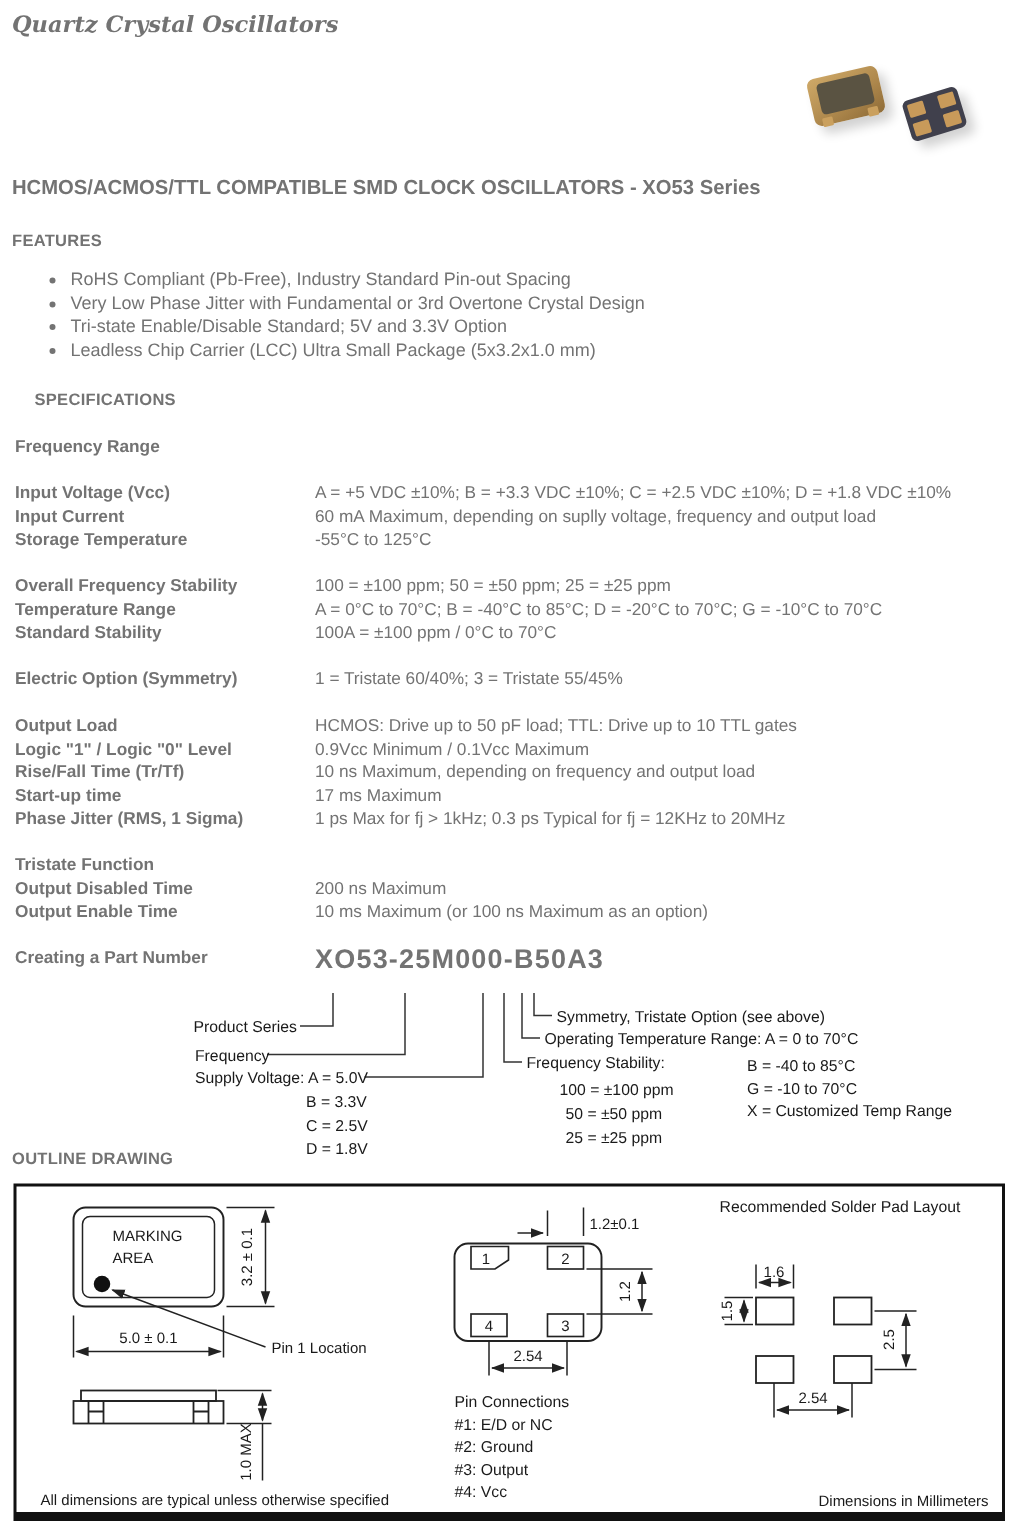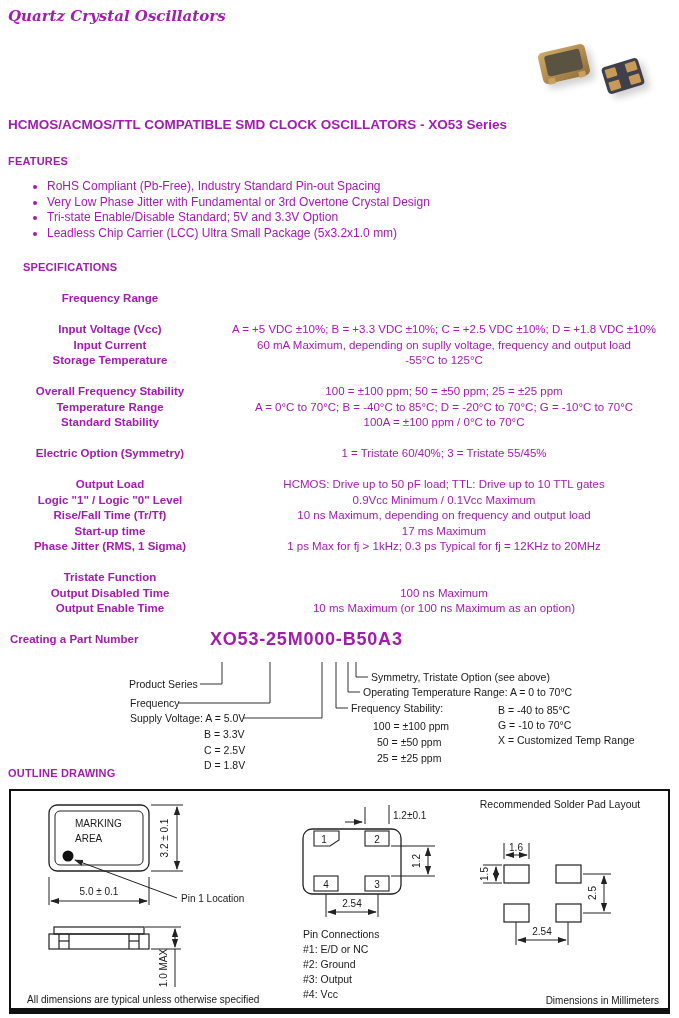--- a/index.html
+++ b/index.html
@@ -1,34 +1,34 @@
 <!DOCTYPE html>
 <html><head>
 <meta charset="utf-8">
 <style>
   html,body{margin:0;padding:0;background:#fff;}
   .page{position:relative;width:679px;height:1018px;background:#ffffff;overflow:hidden;
-        font-family:"Liberation Sans",sans-serif;color:#a21caf;}
+        font-family:"Liberation Sans",sans-serif;color:#737373;}
   .doc-title{position:absolute;left:8px;top:7px;font-family:"DejaVu Serif",serif;
              font-style:italic;font-weight:bold;font-size:15px;}
   
   .chip-top{position:absolute;left:540px;top:48px;width:48px;height:32px;
             background:linear-gradient(155deg,#cfa968 0%,#b08a4e 55%,#8f6c38 100%);
             border-radius:5px;transform:rotate(-13deg);box-shadow:4px 6px 7px rgba(0,0,0,.18);}
   .chip-top-face{position:absolute;left:6px;top:4px;right:6px;bottom:7px;background:#5a5342;border-radius:3px;}
   .chip-top-pad{position:absolute;width:7px;height:6px;background:#caa05e;bottom:-1px;border-radius:1px;}
   .chip-bottom{position:absolute;left:604px;top:62px;width:38px;height:28px;background:#40404c;
                border-radius:4px;transform:rotate(-17deg);box-shadow:4px 6px 7px rgba(0,0,0,.18);}
   .chip-bpad{position:absolute;width:11px;height:9px;background:#c89a5a;border-radius:1px;}
   .main-heading{position:absolute;left:8px;top:117px;font-size:13.5px;font-weight:bold;}
   .section-heading{position:absolute;left:8px;font-size:11px;font-weight:bold;letter-spacing:.2px;}
   .features-list{position:absolute;left:30px;top:179px;margin:0;padding-left:17px;
                  font-size:12px;line-height:15.5px;}
   .specs{position:absolute;left:10px;top:291px;width:668px;font-size:11.5px;line-height:15.5px;}
-  .spec-group{margin-bottom:15.5px;text-align:center;}
+  .spec-group{margin-bottom:15.5px;}
   .spec-row{display:flex;}
   .spec-label{width:200px;flex-shrink:0;font-weight:bold;}
   .spec-value{flex:1;}
   .pn-value{font-weight:bold;font-size:18px;letter-spacing:.8px;}
   .pn-svg{position:absolute;left:0;top:658px;}
   .pn-svg text{font-family:"Liberation Sans",sans-serif;font-size:10.5px;fill:#1a1a1a;}
   .outline-box{position:absolute;left:9px;top:789px;width:657px;height:217px;
                border:2px solid #111;border-bottom:6px solid #111;}
   .outline-svg{display:block;}
   .outline-svg text{font-family:"Liberation Sans",sans-serif;font-size:10px;fill:#1a1a1a;}
@@ -126,21 +126,21 @@
         <div class="spec-label">Phase Jitter (RMS, 1 Sigma)</div>
         <div class="spec-value">1 ps Max for fj &gt; 1kHz;  0.3 ps Typical for fj = 12KHz to 20MHz</div>
       </div>
     </div>
     <div class="spec-group">
       <div class="spec-row">
         <div class="spec-label">Tristate Function</div>
       </div>
       <div class="spec-row">
         <div class="spec-label">Output Disabled Time</div>
-        <div class="spec-value">100 ns Maximum</div>
+        <div class="spec-value">200 ns Maximum</div>
       </div>
       <div class="spec-row">
         <div class="spec-label">Output Enable Time</div>
         <div class="spec-value">10 ms Maximum (or 100 ns Maximum as an option)</div>
       </div>
     </div>
     <div class="spec-row">
       <div class="spec-label">Creating a Part Number</div>
       <div class="spec-value pn-value">XO53-25M000-B50A3</div>
     </div>

